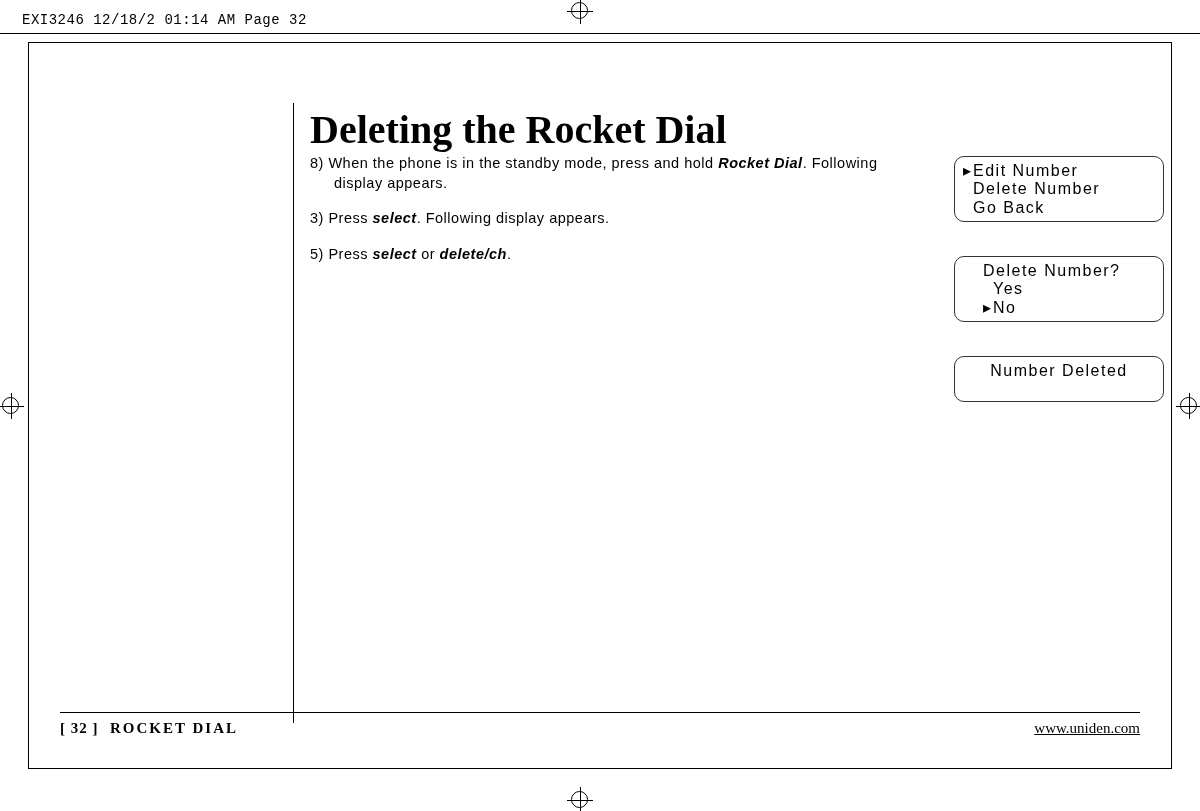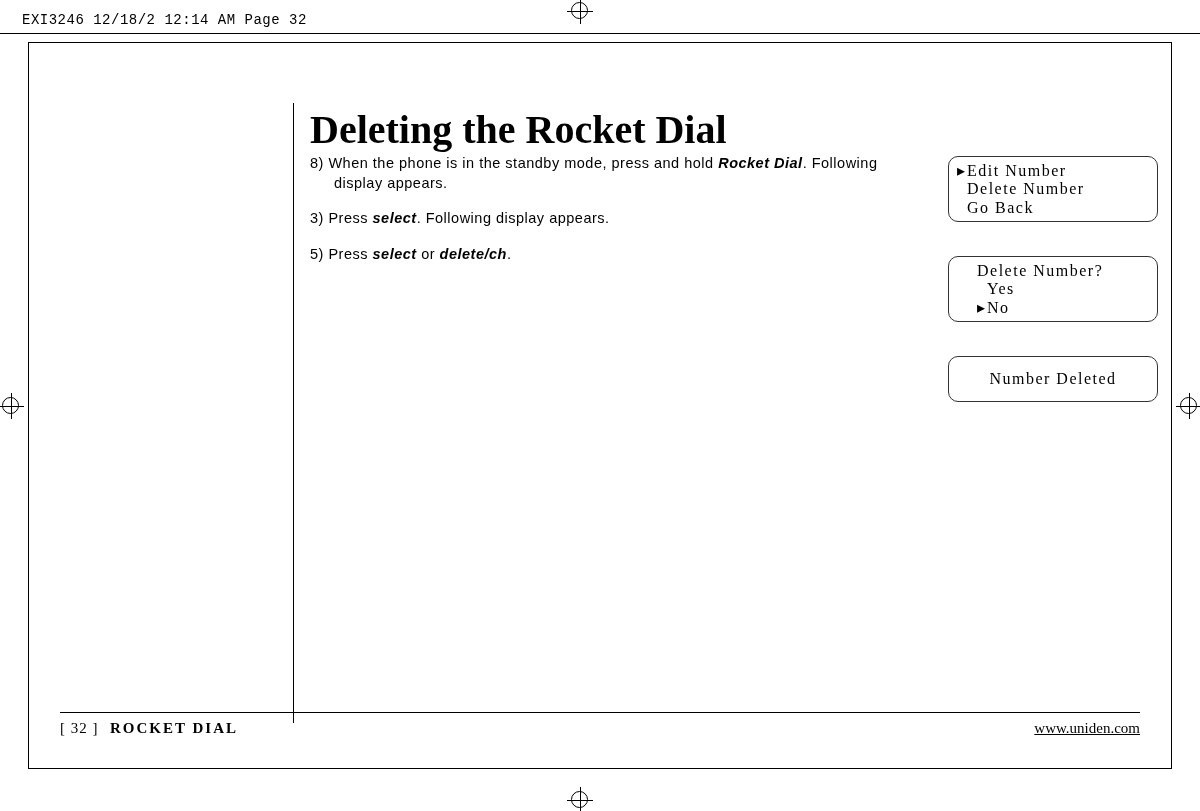--- a/index.html
+++ b/index.html
@@ -89,34 +89,34 @@
   .caret {
     font-family: Arial, sans-serif;
     font-weight: bold;
     display: inline-block;
     font-size: 14px;
     vertical-align: 1px;
   }
 
   .lcd-box {
     position: absolute;
-    right: 42px;
+    right: 36px;
     width: 210px;
     border: 1px solid #333;
     border-radius: 10px;
     padding: 5px 8px 4px 8px;
-    font-family: Liberation Serif, serif;
+    font-family: Liberation Sans, sans-serif;
     font-size: 16px;
     letter-spacing: 1.5px;
     line-height: 1.15;
     box-sizing: border-box;
   }
   .lcd1 { top: 156px; }
   .lcd2 { top: 256px; padding-left: 28px; }
-  .lcd3 { top: 356px; height: 46px; display: flex; align-items: center; justify-content: center; }
+  .lcd3 { top: 356px; height: 46px; display: flex; justify-content: center; }
   .ptr { display:inline-block; width:10px; }
 
   .footer-line {
     position: absolute;
     left: 60px; right: 60px;
     top: 712px;
     height: 1px;
     background: #000;
   }
   .vline {
@@ -128,34 +128,34 @@
     background: #000;
   }
   .footer-left {
     position: absolute;
     left: 60px;
     top: 720px;
     font-family: Georgia, 'Times New Roman', serif;
     font-size: 15px;
     letter-spacing: 2px;
   }
-  .footer-left .pn { font-weight: normal; letter-spacing: 1px; }
+  .footer-left .pn { font-weight: bold; letter-spacing: 1px; }
   .footer-right {
     position: absolute;
     right: 60px;
     top: 720px;
     font-family: Georgia, 'Times New Roman', serif;
     font-size: 15px;
     text-decoration: underline;
   }
 </style>
 </head>
 <body>
 
-<div class="header-text">EXI3246  12/18/2 12:14 AM  Page 32</div>
+<div class="header-text">EXI3246  12/18/2 01:14 AM  Page 32</div>
 <div class="top-line"></div>
 <div class="cropbox"></div>
 
 <div class="regmark reg-top">
     <div class="circ"></div>
   </div>
 <div class="regmark reg-bottom">
     <div class="circ"></div>
   </div>
 <div class="regmark reg-left">

